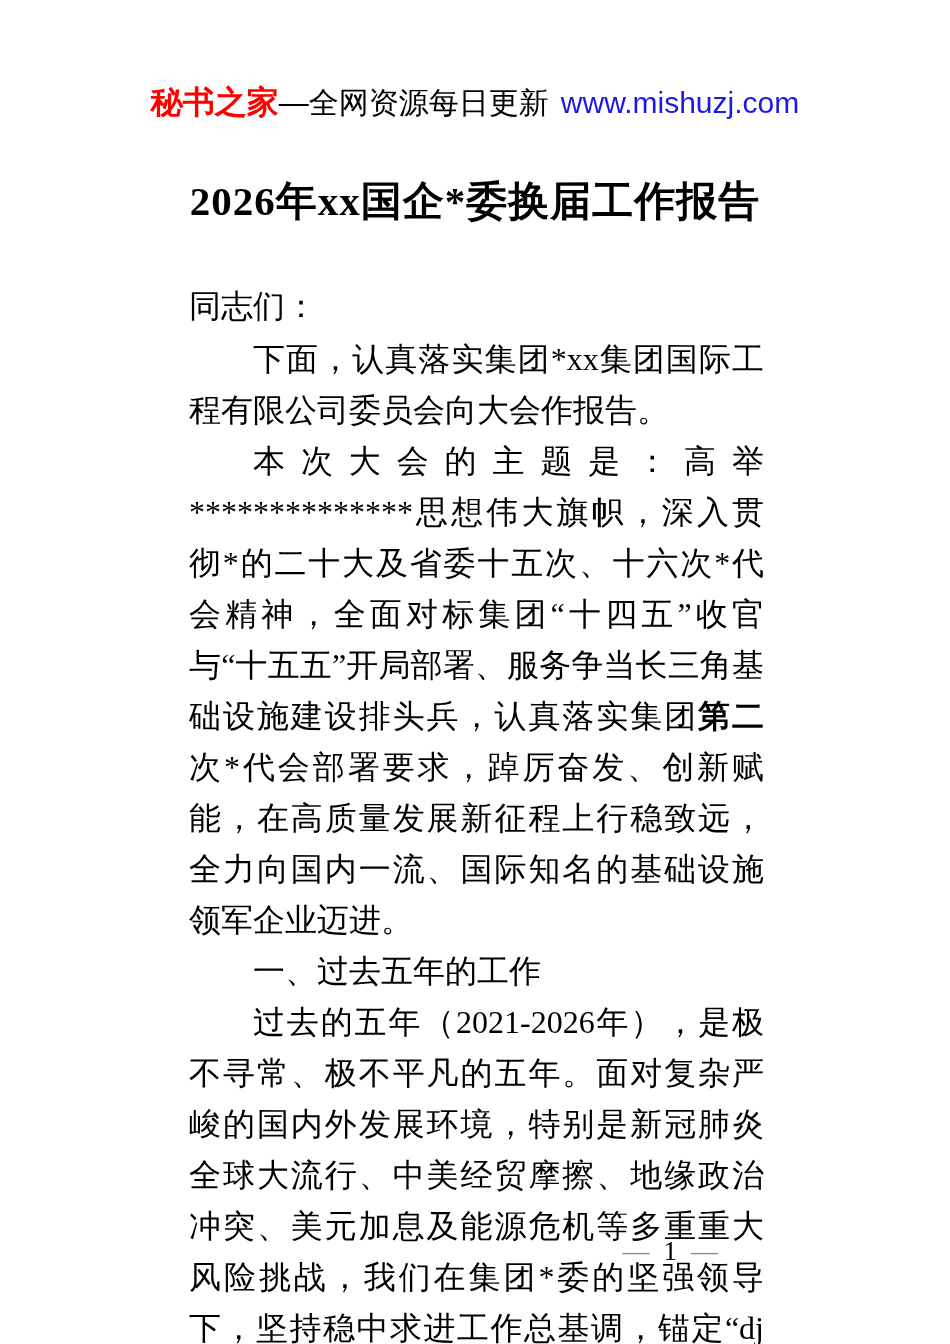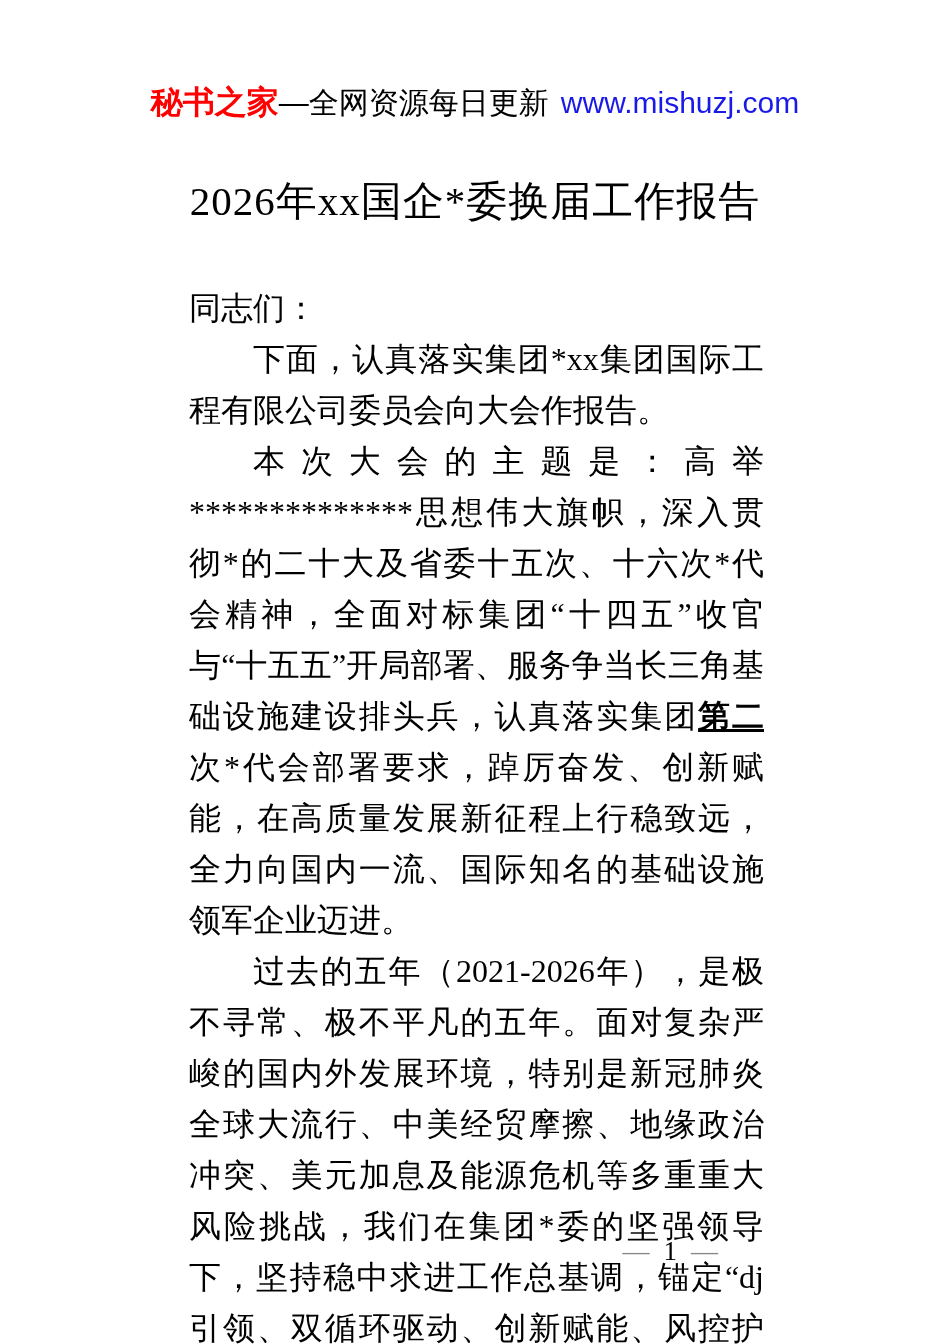--- a/index.html
+++ b/index.html
@@ -39,21 +39,21 @@
     color: #1A1AE8;
     margin-left: 12px;
   }
 
   
   .doc-title {
     margin-top: 56px;
     text-align: center;
     font-family: "Liberation Serif", serif;
     font-size: 41px;
-    font-weight: 400;
+    font-weight: 700;
     line-height: 48px;
     letter-spacing: 1px;
   }
 
   
   .doc-body {
     margin: 58px 112px 0 115px;
     font-family: "Liberation Serif", serif;
     font-size: 32px;
     line-height: 51px;
@@ -61,24 +61,24 @@
   }
   .doc-body p {
     margin: 0;
     padding: 0;
   }
   .para-indent {
     text-indent: 64px;
   }
   .para-salutation {
     text-indent: 0;
+    font-family: Liberation Mono, monospace;
   }
   .seg-bold {
     font-weight: 700;
-    text-decoration: underline;
   }
 
   
   .doc-footer {
     position: absolute;
     top: 1236px;
     right: 158px;
     font-family: "Liberation Serif", serif;
     font-size: 27px;
     line-height: 30px;
@@ -100,20 +100,21 @@
   <div class="doc-header">
     <span class="brand">秘书之家</span><span class="separator">—</span><span class="tagline">全网资源每日更新</span><span class="url">www.mishuzj.com</span>
   </div>
 
   <div class="doc-title">2026年xx国企*委换届工作报告</div>
 
   <div class="doc-body">
       <p class="para-salutation"><span>同志们：</span></p>
       <p class="para-indent"><span>下面，认真落实集团*xx集团国际工程有限公司委员会向大会作报告。</span></p>
       <p class="para-indent"><span>本次大会的主题是：高举**************思想伟大旗帜，深入贯彻*的二十大及省委十五次、十六次*代会精神，全面对标集团“十四五”收官与“十五五”开局部署、服务争当长三角基础设施建设排头兵，认真落实集团</span><span class="seg-bold">第二</span><span>次*代会部署要求，踔厉奋发、创新赋能，在高质量发展新征程上行稳致远，全力向国内一流、国际知名的基础设施领军企业迈进。</span></p>
+      <p class="para-indent"><span>一、过去五年的工作</span></p>
       <p class="para-indent"><span>过去的五年（2021-2026年），是极不寻常、极不平凡的五年。面对复杂严峻的国内外发展环境，特别是新冠肺炎全球大流行、中美经贸摩擦、地缘政治冲突、美元加息及能源危机等多重重大风险挑战，我们在集团*委的坚强领导下，坚持稳中求进工作总基调，锚定“dj引领、双循环驱动、创新赋能、风控护航”总思路，统筹推进疫情防控和生产经营，在危机中育先机、于变局中开新局，各方面工作取得历史性成就，交出一份沉甸甸的高质量发展答卷。五年来，主要经济指标年复合增长</span></p>
     </div>
 
   <div class="doc-footer">
     <span class="footer-dash">—</span><span class="footer-num">1</span><span class="footer-dash">—</span>
   </div>
 
 </div>
 
 </body></html>

